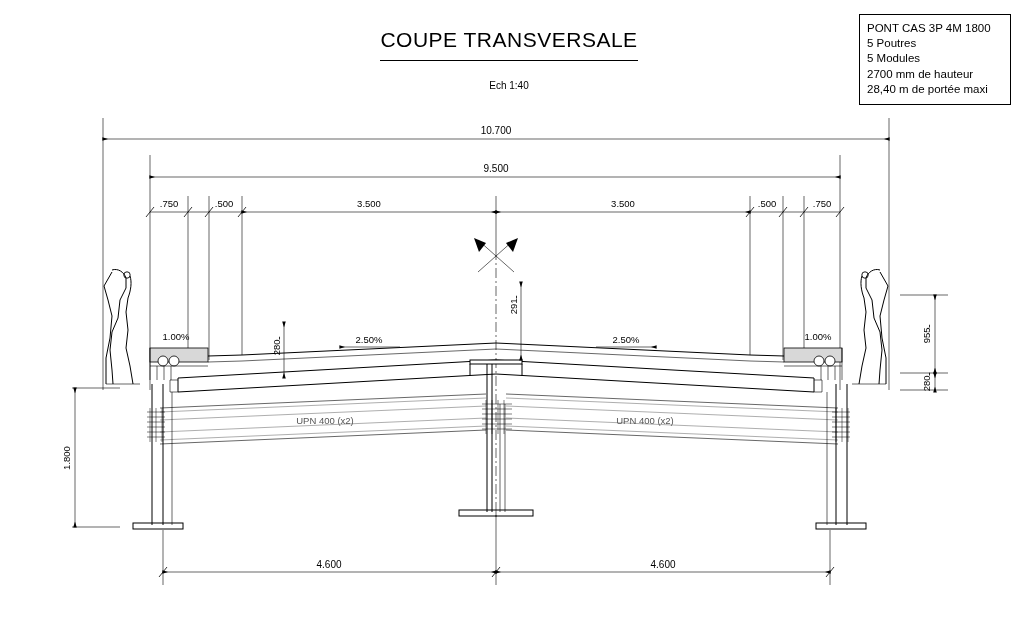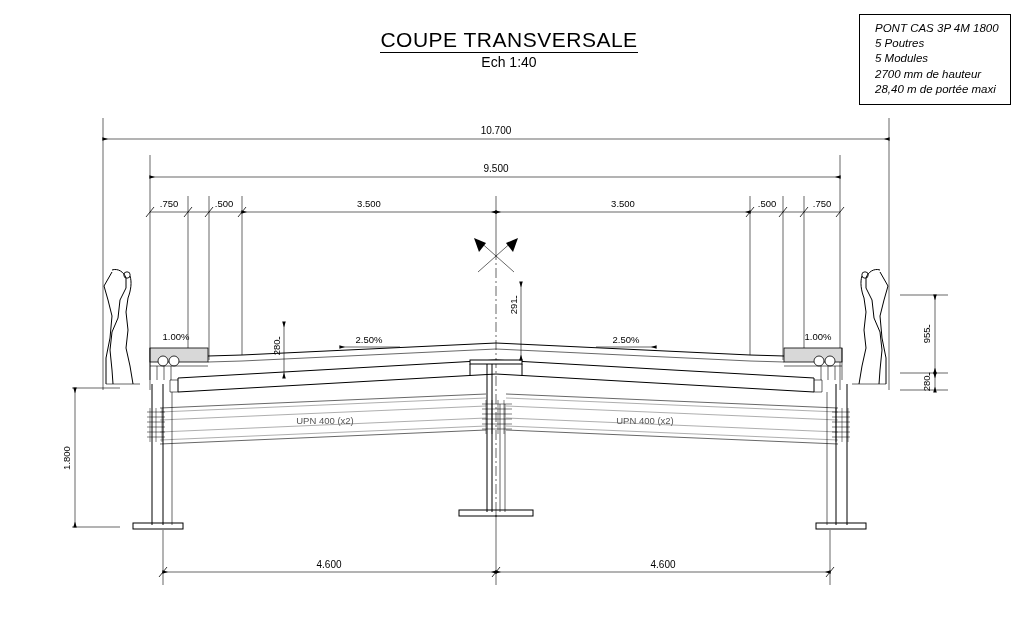--- a/index.html
+++ b/index.html
@@ -24,37 +24,36 @@
     left: 379px;
     top: 28px;
     width: 260px;
     text-align: center;
   }
   .main-title {
     font-size: 21px;
     letter-spacing: 0.5px;
     border-bottom: 1.4px solid #000;
     display: inline-block;
-    padding-bottom: 1px;
+    padding-bottom: 9px;
     line-height: 1.1;
   }
   .sub-title {
-    font-size: 14px;
-    margin-top: 1px;
+    font-size: 10px;
+    margin-top: 19px;
   }
   .info-box {
     position: absolute;
     left: 859px;
     top: 14px;
     width: 152px;
     border: 1px solid #000;
-    padding: 6px 7px 7px 15px;
+    padding: 6px 7px 7px 7px;
     box-sizing: border-box;
     background: #fff;
-    font-style: italic;
   }
   .info-box div {
     font-size: 11.5px;
     line-height: 1.32;
     white-space: nowrap;
   }
   svg.drawing {
     position: absolute;
     left: 0;
     top: 0;

